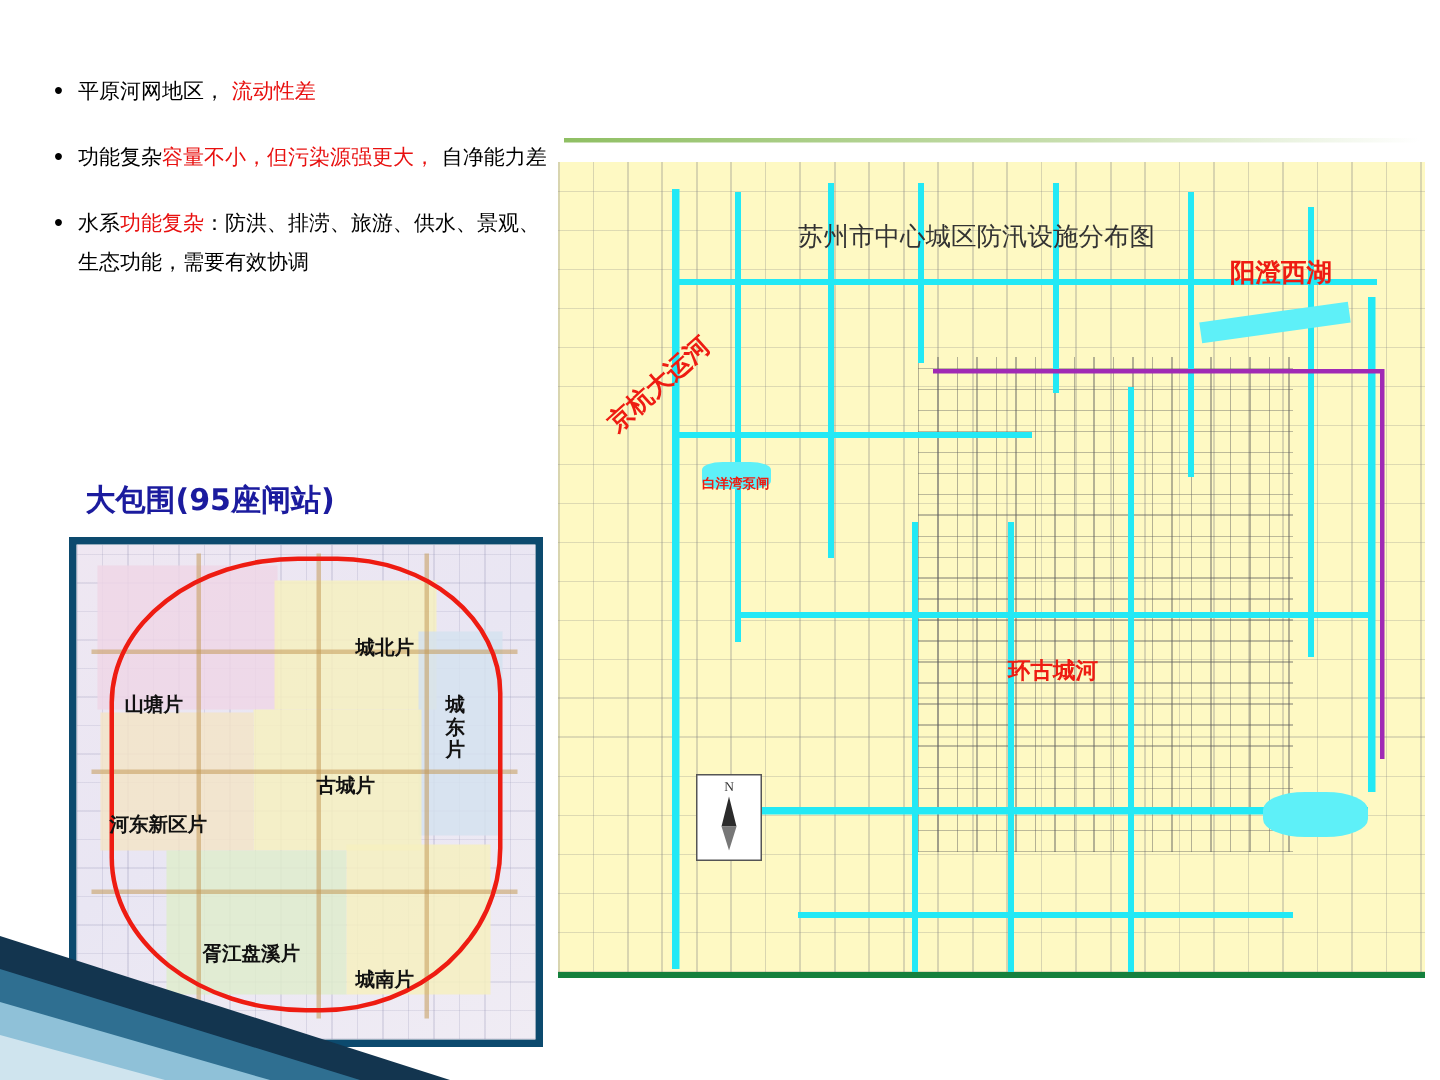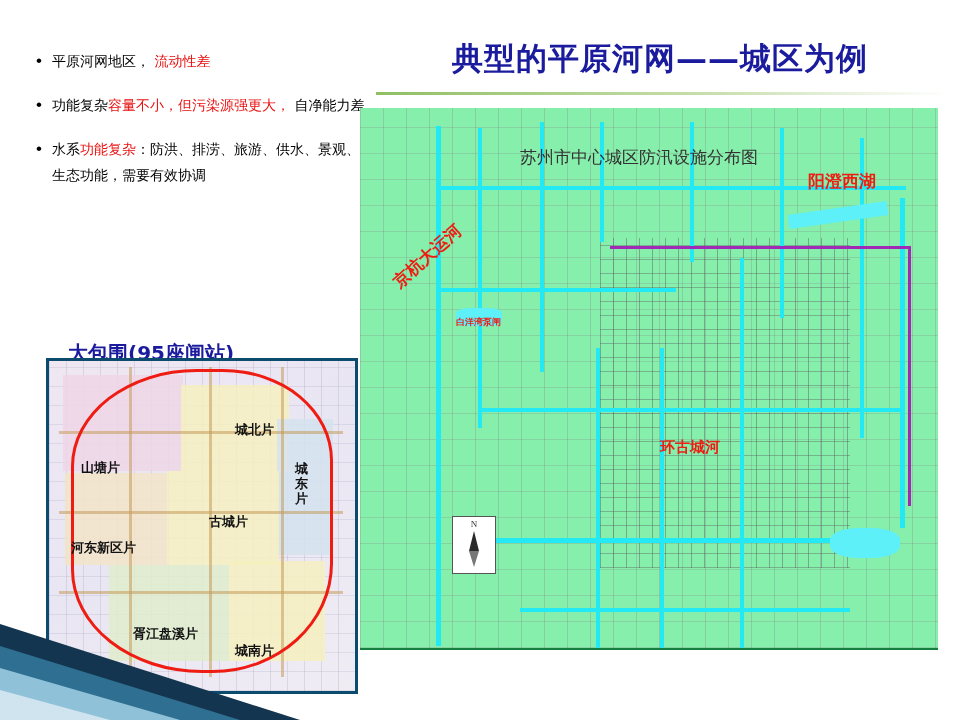--- a/index.html
+++ b/index.html
@@ -71,38 +71,37 @@
     font-family: "DejaVu Sans", "Liberation Sans", sans-serif;
     font-size: 14px;
     line-height: 26px;
     color: #000000;
   }
   .r { color: #e8100f; }
 
   
   .inset-heading {
     position: absolute;
-    left: 68px;
+    left: 57px;
     top: 320px;
     font-family: "DejaVu Sans", "Liberation Sans", sans-serif;
     font-size: 20px;
     font-weight: bold;
     color: #1b1b9e;
     white-space: nowrap;
-    margin-top: 20px;
   }
 
   
   .inset {
     position: absolute;
     left: 46px;
     top: 358px;
     width: 306px;
     height: 330px;
-    border: 3px solid #0c4a6e;
+    border: 5px solid #0c4a6e;
     background: #e5e5e5;
     overflow: hidden;
   }
   .inset-bg {
     position: absolute;
     inset: 0;
     background:
       repeating-linear-gradient(90deg, rgba(120,120,160,.18) 0 1px, transparent 1px 17px),
       repeating-linear-gradient(0deg, rgba(120,120,160,.15) 0 1px, transparent 1px 19px),
       linear-gradient(145deg, #efe7f2 0%, #e9e6f3 45%, #f0ecf4 100%);
@@ -136,26 +135,26 @@
     font-family: "DejaVu Sans", "Liberation Sans", sans-serif;
     font-size: 13px;
     font-weight: bold;
     color: #111;
     white-space: nowrap;
   }
 
   
   .mainmap {
     position: absolute;
-    left: 360px;
+    left: 372px;
     top: 108px;
     width: 578px;
     height: 540px;
-    background: #86efac;
-    border-bottom: 2px solid #15803d;
+    background: #fef9c3;
+    border-bottom: 4px solid #15803d;
     overflow: hidden;
   }
   .mm-grid {
     position: absolute;
     inset: 0;
     background:
       repeating-linear-gradient(90deg, rgba(130,130,130,.30) 0 1px, transparent 1px 23px),
       repeating-linear-gradient(0deg, rgba(130,130,130,.26) 0 1px, transparent 1px 26px);
   }
   .mm-grid2 {
@@ -241,21 +240,20 @@
     height: 132px;
     overflow: hidden;
     pointer-events: none;
   }
 </style>
 </head>
 <body>
 
 <div class="slide">
 
-  <div class="title">典型的平原河网——城区为例</div>
   <div class="title-rule"></div>
 
   <div class="bullets">
 
     <div class="bullet">
       <div class="dot">•</div>
       <div class="btext">
         <span>平原河网地区，</span><span class="r">   流动性差</span>
       </div>
     </div>

